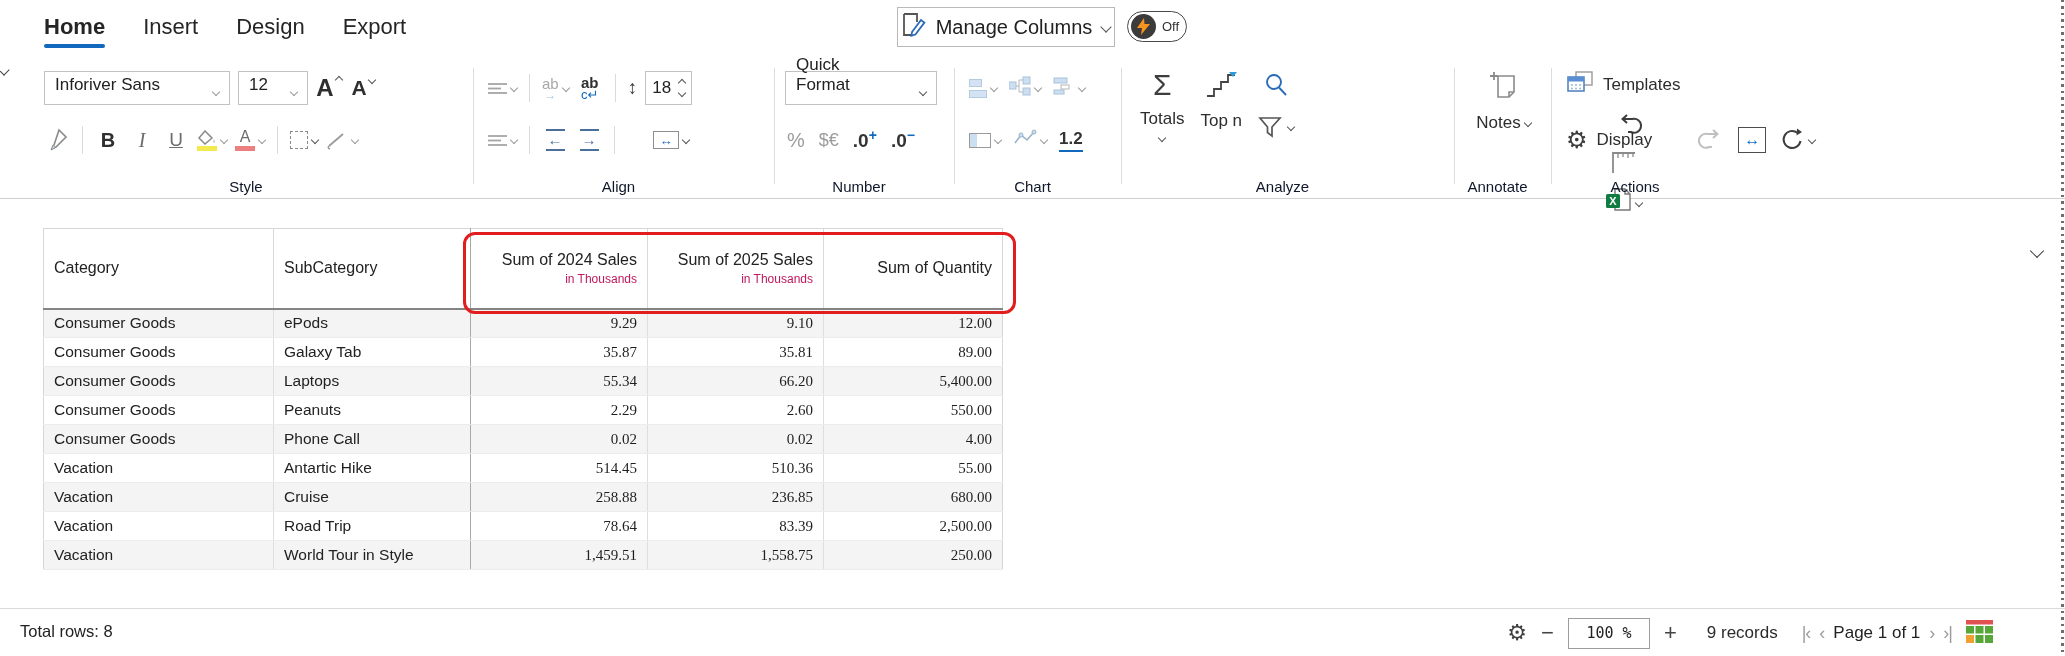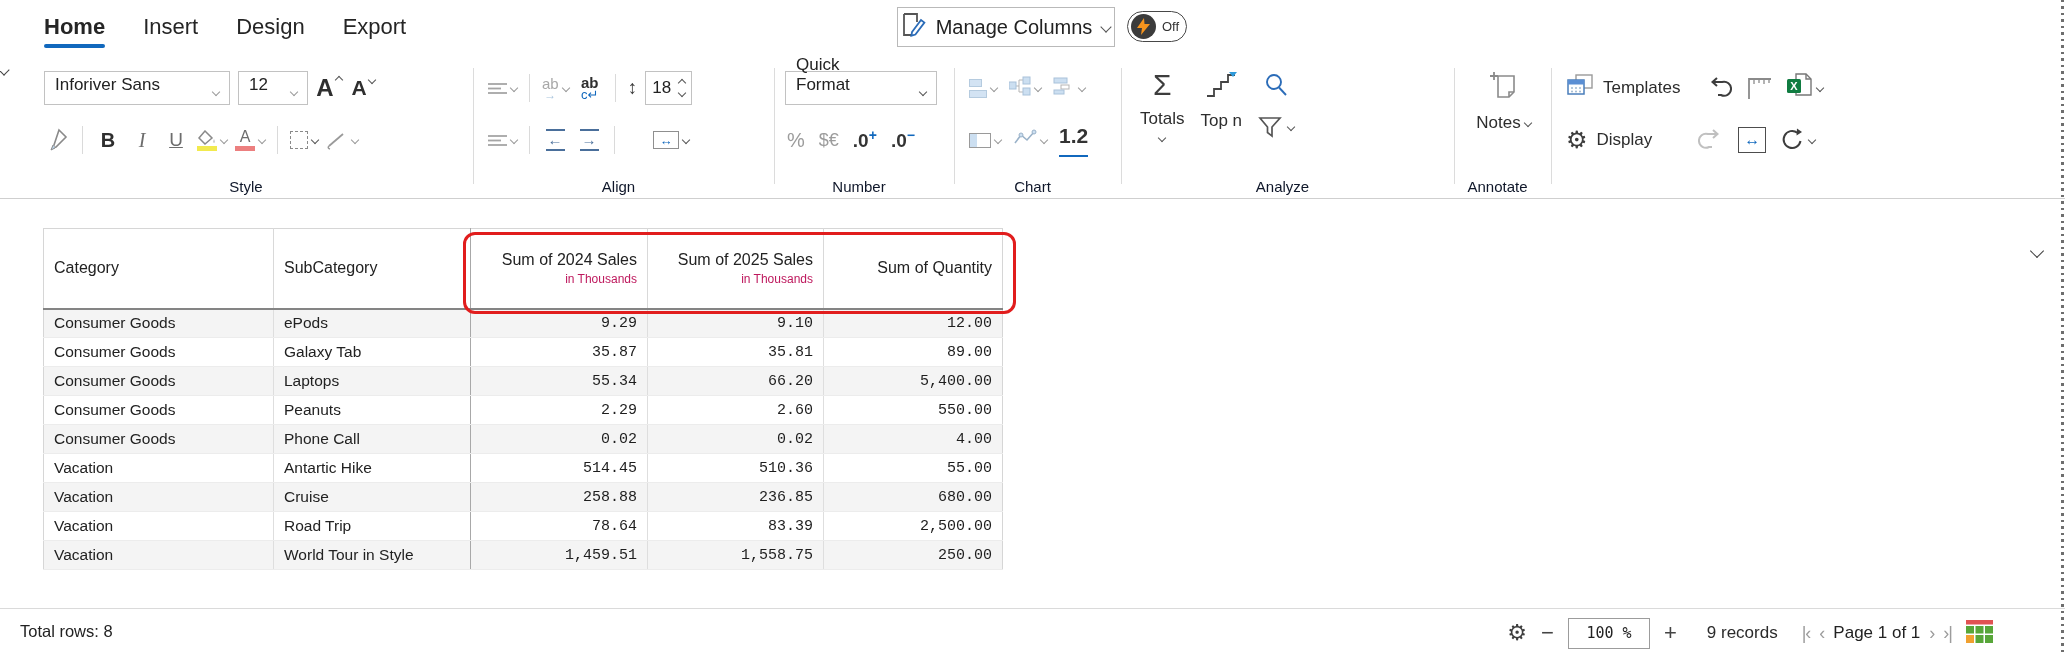--- a/index.html
+++ b/index.html
@@ -38,42 +38,42 @@
   .spinbox{display:flex;align-items:center;border:1px solid #c2c2c2;height:34px;box-sizing:border-box;padding:0 6px;gap:8px;background:#fff;}
   .spin{display:flex;flex-direction:column;gap:4px;}
   .bigbtn{display:flex;flex-direction:column;align-items:center;justify-content:flex-start;padding-top:10px;height:118px;box-sizing:border-box;cursor:pointer;}
   .bigbtn .blabel{font-size:17px;color:#2d2d2d;line-height:1.25;text-align:center;margin-top:8px;display:flex;align-items:center;gap:4px;}
   .dec-ic{font-size:19px;color:#333;position:relative;font-weight:600;}
   .dec-ic sup{color:#1168bd;font-size:14px;font-weight:bold;}
   .gray-ic{color:#9c9c9c;}
   .indent-ic{border-top:2px solid #4a6f9b;border-bottom:2px solid #4a6f9b;color:#4a6f9b;font-size:15px;padding:0 2px;line-height:1.2;}
   .merge-ic{width:24px;height:16px;border:1.5px solid #8f8f8f;display:flex;align-items:center;justify-content:center;color:#1168bd;font-size:13px;font-weight:bold;}
   .fitw{width:26px;height:24px;border:1.6px solid #4d4d4d;display:flex;align-items:center;justify-content:center;color:#1168bd;font-size:16px;font-weight:bold;}
-  .onep2{font-size:21px;font-weight:600;color:#333;border-bottom:2.5px solid #1168bd;padding-bottom:7px;}
+  .onep2{font-size:17px;font-weight:600;color:#333;border-bottom:2.5px solid #1168bd;padding-bottom:1px;}
   .borders-ic{width:16px;height:16px;border:1.4px dashed #8a8a8a;position:relative;}
   .collapse-chev{position:absolute;left:2032px;top:182px;}
   .actlabel{font-size:17px;color:#2d2d2d;}
 
   
   .mini{display:flex;flex-direction:column;gap:3px;opacity:.85;}
   .bar1{width:16px;height:6px;background:#ccdff1;border:1px solid #a9c2da;}
   .bar2{width:11px;height:6px;background:#ccdff1;border:1px solid #a9c2da;}
   .tblic{width:20px;height:13px;border:1.4px solid #9a9a9a;background:linear-gradient(90deg,#ccdff1 0 7px,#fff 7px);}
 
   
   .tablewrap{position:absolute;left:43px;top:228px;}
   table.grid{border-collapse:collapse;table-layout:fixed;background:#fff;border:1px solid #d6d6d6;}
   .grid th,.grid td{box-sizing:border-box;overflow:hidden;white-space:nowrap;}
   .grid th{border-right:1px solid #d9d9d9;border-bottom:2px solid #848484;height:80px;font-weight:normal;vertical-align:middle;background:#fff;}
   .grid th.txth{text-align:left;padding-left:10px;font-size:16px;color:#222;}
   .grid th.numh{text-align:right;padding-right:10px;font-size:16px;color:#222;}
   .grid th .sub{display:block;font-size:12px;color:#be185d;margin-top:3px;}
   .grid td{height:29px;border-right:1px solid #dedede;border-bottom:1px solid #ececec;font-size:15.5px;}
   .grid td.tc{text-align:left;padding-left:10px;color:#222;}
-  .grid td.nc{text-align:right;padding-right:10px;color:#1e1e1e;font-family:Liberation Mono, monospace;font-size:15px;}
+  .grid td.nc{text-align:right;padding-right:10px;color:#1e1e1e;font-family:Liberation Serif, serif;font-size:15px;}
   .grid tbody tr:nth-child(odd){background:#f4f4f4;}
   .grid th.darksep,.grid td.darksep{border-right:1px solid #a8a8a8;}
   .grid th:last-child,.grid td:last-child{border-right:none;}
   .redbox{position:absolute;left:420px;top:4px;width:547px;height:76px;border:3.5px solid #e11d1d;border-radius:12px;pointer-events:none;}
 
   
   .statusbar{position:absolute;left:0;top:608px;width:2065px;height:48px;border-top:1px solid #dadada;background:#fff;}
   .totalrows{position:absolute;left:20px;top:13px;font-size:16.5px;color:#222;}
   .sb-right{position:absolute;right:72px;top:0;height:48px;display:flex;align-items:center;gap:14px;}
   .zoombox{width:80px;height:29px;border:1px solid #9c9c9c;display:flex;align-items:center;justify-content:center;font-size:15px;color:#222;}
@@ -365,21 +365,21 @@
       <span class="blabel">
           <span>Notes</span>
           <span class="chev sm"></span>
         </span>
     </div>
     <div class="sec-label">Annotate</div>
   </div>
 
   
   <div class="section nosep" style="left:1552px;width:358px;">
-    <div class="row1" style="gap:14px;">
+    <div class="row1" style="gap:14px;flex-direction:column;">
       <div class="ibtn" style="gap:9px;">
         <span>
           <svg width="28" height="26" viewBox="0 0 28 26">
             <rect x="10" y="2" width="16" height="13" fill="#fff" stroke="#9a9a9a" stroke-width="1.4"></rect>
             <rect x="2" y="7" width="16" height="14" fill="#fff" stroke="#4a7ebb" stroke-width="1.5"></rect>
             <rect x="2" y="7" width="16" height="4.5" fill="#5b8fd4"></rect>
             <g fill="#9fb8d0">
                 <circle cx="6" cy="15" r="1"></circle>
                 <circle cx="10" cy="15" r="1"></circle>
                 <circle cx="14" cy="15" r="1"></circle>
@@ -435,20 +435,21 @@
         <span class="fitw">↔</span>
       </div>
       <div class="ibtn">
         <svg width="25" height="24" viewBox="0 0 25 24">
             <path d="M20.5 13 a8.5 8.5 0 1 1 -3.2 -8.3" fill="none" stroke="#3d3d3d" stroke-width="2"></path>
             <polygon points="17,0.5 22,4 16.5,7.5" fill="#3d3d3d"></polygon>
           </svg>
         <span class="chev sm"></span>
       </div>
     </div>
+    <div class="sec-label" style="left:-180px;">Actions</div>
   </div>
 
   <span class="chev" style="border-color:#444;"></span>
   <div class="collapse-chev"><span class="chev" style="border-color:#3d3d3d;width:9px;height:9px;"></span></div>
 </div>
 
 <div class="tablewrap">
   <table class="grid">
     <colgroup>
       <col style="width:230px;">

